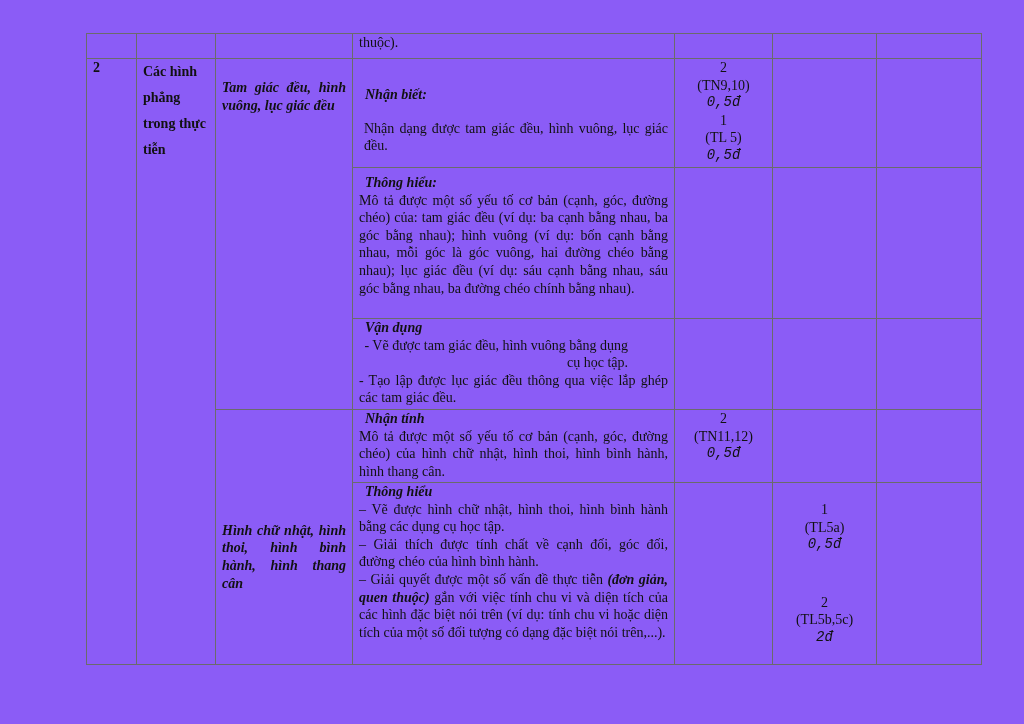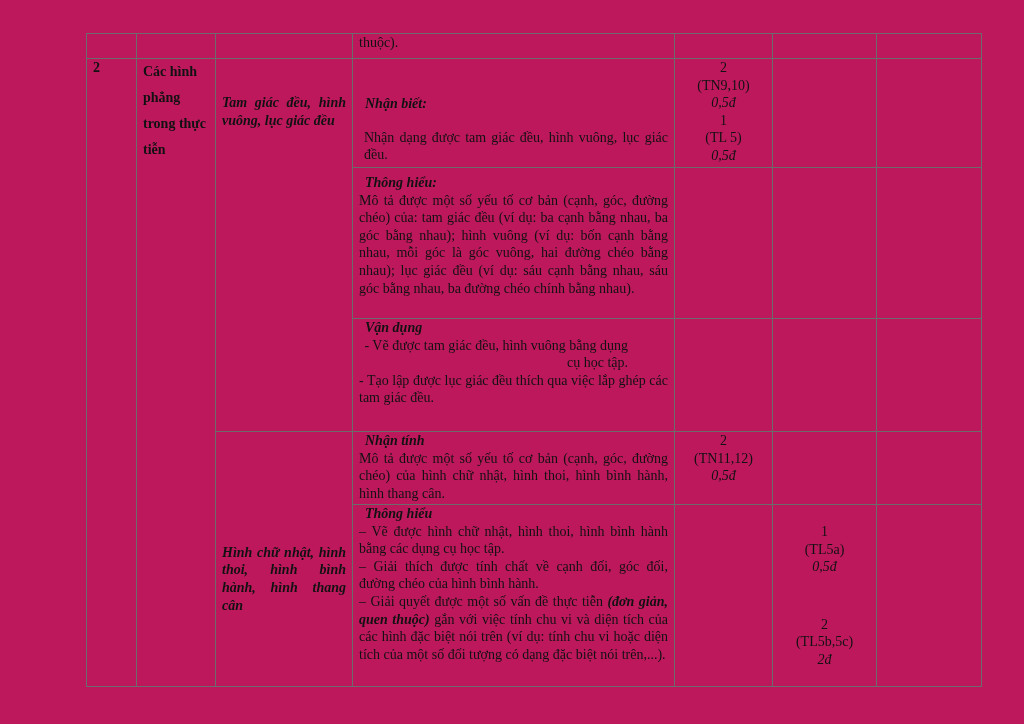--- a/index.html
+++ b/index.html
@@ -1,38 +1,38 @@
 <!DOCTYPE html>
 <html><head>
   <meta charset="utf-8">
   <style>
     html, body { margin: 0; padding: 0; background: #ffffff; }
     body { width: 1024px; height: 724px; position: relative; overflow: hidden;
            font-family: "Liberation Serif", "DejaVu Serif", serif; color: #111; }
-    .page { position: absolute; left: 0; top: 0; width: 1024px; height: 724px; background: #be185d; }
+    .page { position: absolute; left: 0; top: 0; width: 1024px; height: 724px; background: #8b5cf6; }
     table.matrix { position: absolute; left: 86px; top: 33px; border-collapse: collapse;
                    table-layout: fixed; font-size: 14px; line-height: 17.6px; }
     table.matrix td { border: 1px solid #6b6b6b; vertical-align: top; padding: 0 6px; }
     .c1 { width: 37px; } .c2 { width: 66px; } .c3 { width: 124px; }
     .c4 { width: 309px; } .c5 { width: 85px; } .c6 { width: 91px; } .c7 { width: 92px; }
     td.num { vertical-align: middle; font-weight: bold; padding-left: 6px; }
     td.topic { vertical-align: middle; font-weight: bold; line-height: 26px; }
     td.content { font-weight: bold; font-style: italic; text-align: justify;
                  text-align-last: left; padding-top: 0; }
-    td.content.first { padding-top: 35px; }
+    td.content.first { padding-top: 20px; }
     td.content.second { vertical-align: middle; padding-top: 40px; }
     td.req { text-align: justify; }
     td.req p { margin: 0; }
     .lvl { font-weight: bold; font-style: italic; display: block; padding-left: 6px; }
     .bi { font-weight: bold; font-style: italic; }
     td.cnt { text-align: center; vertical-align: top; }
     .cnt-block { display: block; }
-    .it { font-style: italic; }
+    .it { font-style: italic; font-family: Liberation Mono, monospace; }
     .r0 { height: 25px; } .r1 { height: 109px; } .r2 { height: 151px; }
-    .r3 { height: 113px; } .r4 { height: 73px; } .r5 { height: 182px; margin-left: 15px; }
+    .r3 { height: 91px; } .r4 { height: 73px; } .r5 { height: 182px; margin-left: 15px; }
     .spacer { display: block; height: 40px; }
   </style>
 </head>
 <body>
 
 <div class="page">
   <table class="matrix">
     <colgroup>
       <col class="c1">
         <col class="c2">
@@ -59,21 +59,21 @@
     <tr class="r1">
       <td class="c1 num" rowspan="5">
         <span>2</span>
       </td>
       <td class="c2 topic" rowspan="5">
         <span>Các hình phẳng trong thực tiễn</span>
       </td>
       <td class="c3 content first" rowspan="3">
         <span>Tam giác đều, hình vuông, lục giác đều</span>
       </td>
-      <td class="c4 req" style="padding-top:36px;">
+      <td class="c4 req" style="padding-top:27px;">
         <span class="lvl">Nhận biết:</span>
         <p style="padding-left:5px;margin-top:16px;">Nhận dạng được tam giác đều, hình vuông, lục giác đều.</p>
       </td>
       <td class="c5 cnt">
         <span class="cnt-block">2</span>
         <span class="cnt-block">(TN9,10)</span>
         <span class="cnt-block it">0,5đ</span>
         <span class="cnt-block">1</span>
         <span class="cnt-block">(TL 5)</span>
         <span class="cnt-block it">0,5đ</span>
@@ -89,21 +89,21 @@
       </td>
       <td class="c5"></td>
       <td class="c6"></td>
       <td class="c7"></td>
     </tr>
 
     <tr class="r3">
       <td class="c4 req" style="text-align:left;">
         <span class="lvl">Vận dụng</span>
         <p style="padding-right:40px;text-align:right;">- Vẽ được tam giác đều, hình vuông bằng dụng cụ học tập.</p>
-        <p style="text-align:justify;">- Tạo lập được lục giác đều thích qua việc lắp ghép các tam giác đều.</p>
+        <p style="text-align:justify;">- Tạo lập được lục giác đều thông qua việc lắp ghép các tam giác đều.</p>
       </td>
       <td class="c5"></td>
       <td class="c6"></td>
       <td class="c7"></td>
     </tr>
 
     <tr class="r4">
       <td class="c3 content second" rowspan="2">
         <span>Hình chữ nhật, hình thoi, hình bình hành, hình thang cân</span>
       </td>

